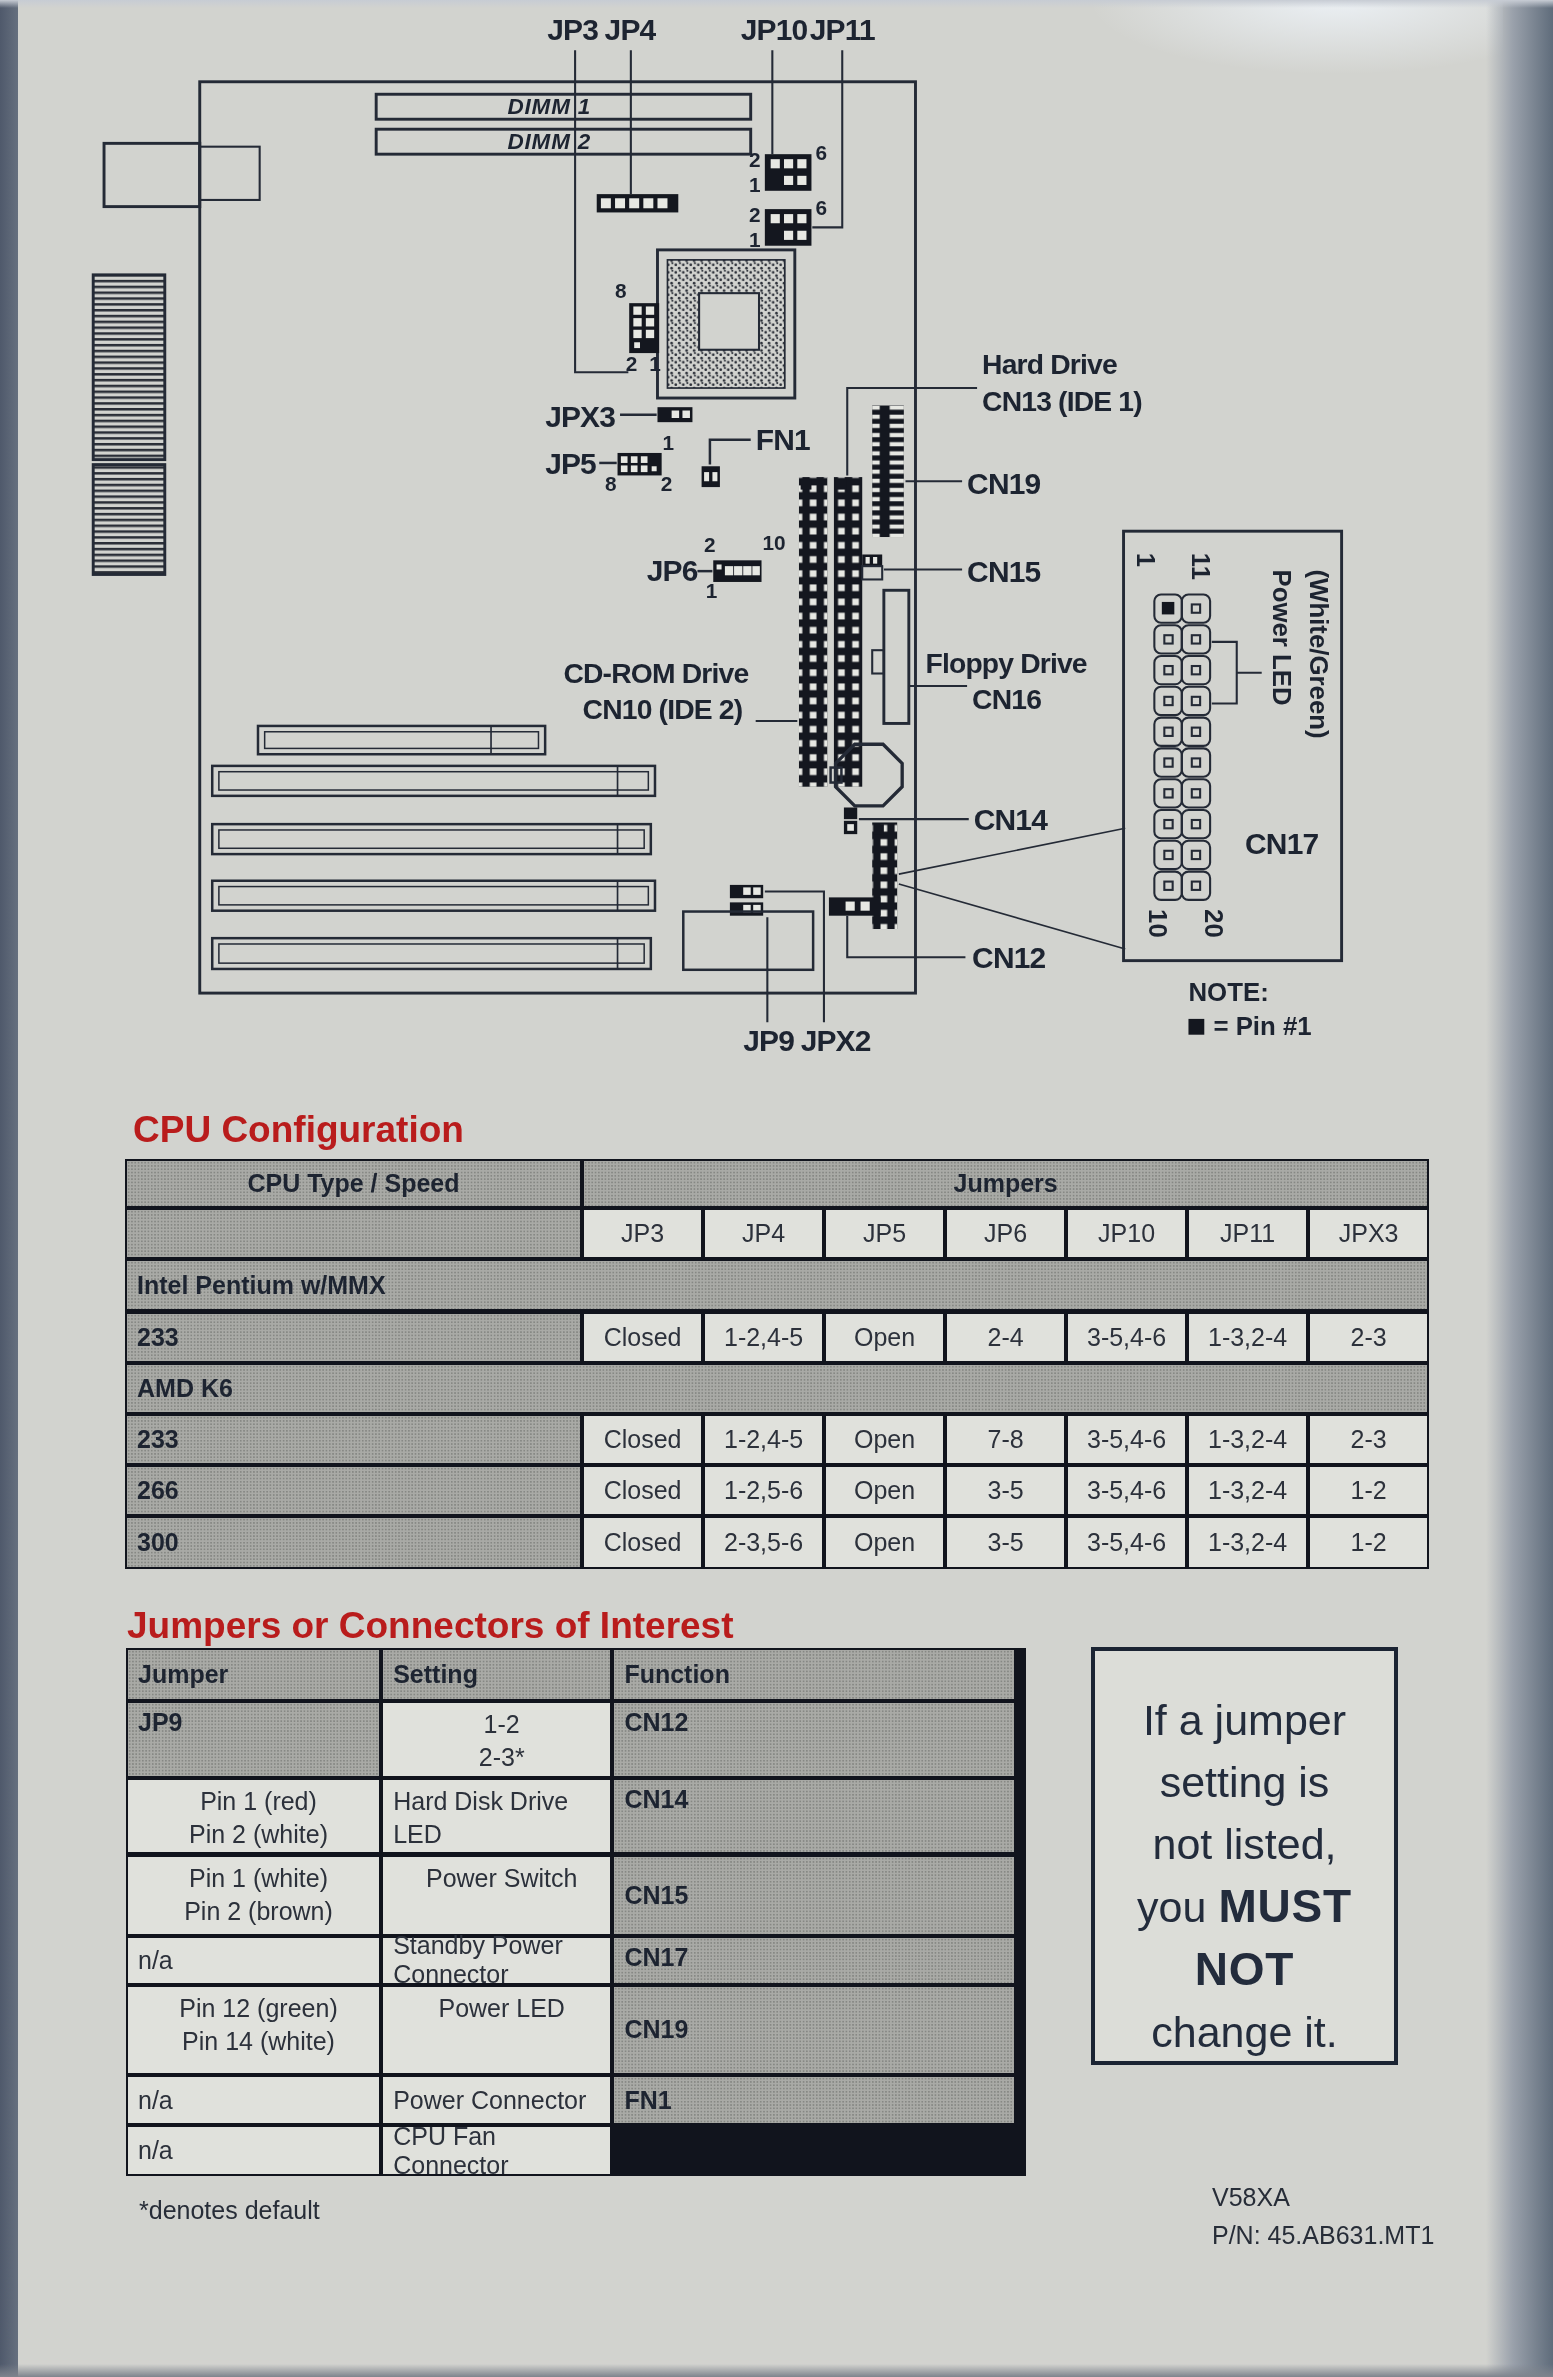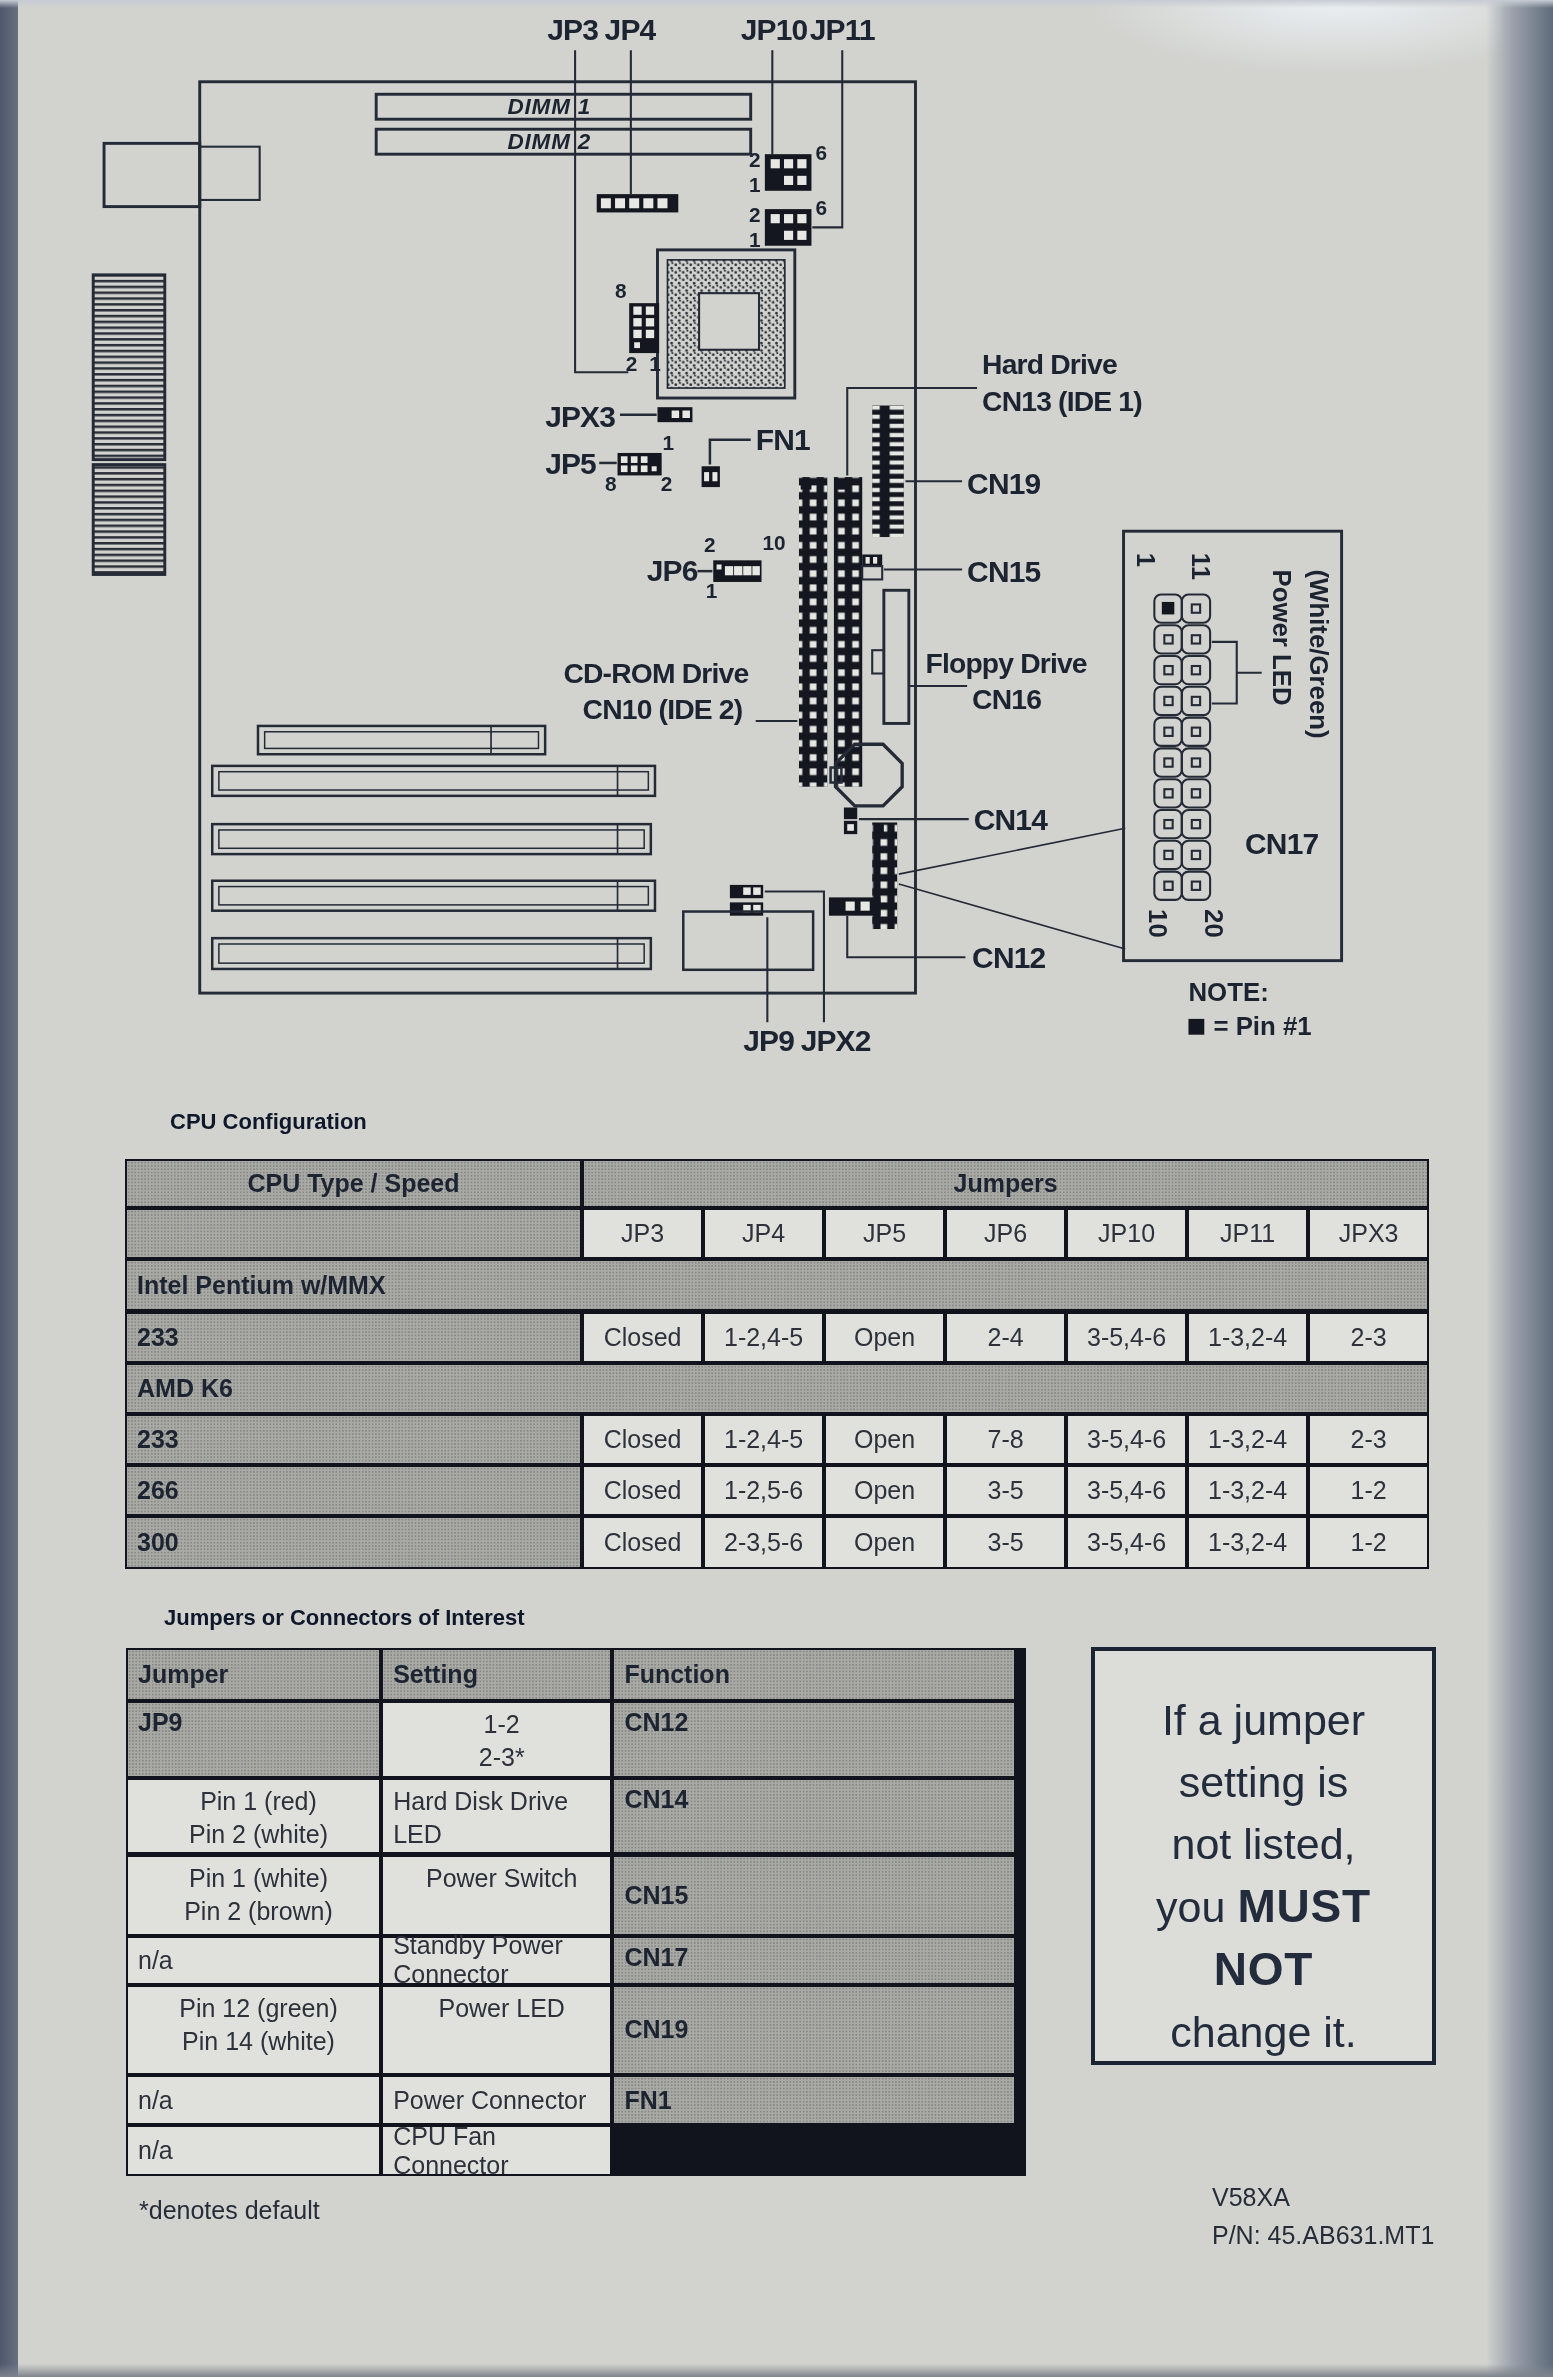--- a/index.html
+++ b/index.html
@@ -17,34 +17,34 @@
   .sheen{position:absolute;right:50px;top:0;width:416px;height:75px;
      background:radial-gradient(ellipse at 60% 0%,rgba(238,243,248,.9),rgba(238,243,248,0) 70%);}
   svg text{fill:#1d2431;}
   .lb  {font-size:36px;font-weight:bold;letter-spacing:-1px;}
   .lb2 {font-size:34px;font-weight:bold;letter-spacing:-1px;}
   .pn  {font-size:25px;font-weight:bold;}
   .dimm{font-size:27px;font-weight:bold;font-style:italic;letter-spacing:1px;}
   .rot {font-size:31px;font-weight:bold;}
   .noteT{font-size:31px;font-weight:bold;}
   
-  .title{position:absolute;font-size:22px;font-weight:bold;color:#0f172a;margin-left:37px;}
+  .title{position:absolute;font-size:37px;font-weight:bold;color:#b91c1c;}
   
   .tbl{position:absolute;display:grid;background:#11141d;border:2.5px solid #11141d;grid-gap:4.2px;}
   .cell{display:flex;align-items:center;font-size:25px;color:#2c313b;}
   .c-center{justify-content:center;text-align:right;}
   .c-left{padding-left:10px;}
   .gray{background-color:#a9aaa6;background-image:radial-gradient(rgba(55,58,54,.30) 0.9px,transparent 1.1px);background-size:3.3px 3.3px;}
   .white{background:#e0e1dc;}
   .bold{font-weight:bold;color:#1d2431;}
   .span7{grid-column:2 / span 7;}
   .spanall{grid-column:1 / span 8;}
   .lines{display:flex;flex-direction:column;justify-content:flex-start;padding-top:5px;line-height:33px;}
   
-  #warnbox{position:absolute;left:1091px;top:1647px;width:345px;height:418px;border:4.2px solid #1b2433;
+  #warnbox{position:absolute;left:1091px;top:1647px;width:307px;height:418px;border:4.2px solid #1b2433;
      background:#dcddd8;text-align:center;font-size:43px;color:#232c3c;line-height:62px;padding-top:38px;box-sizing:border-box;}
   #warnbox b{font-size:46px;letter-spacing:0.8px;}
   .foot{position:absolute;font-size:25px;color:#272d38;margin-left:22px;}
 </style>
 </head>
 <body>
 
 <div id="page">
   <div class="sheen"></div>
 

